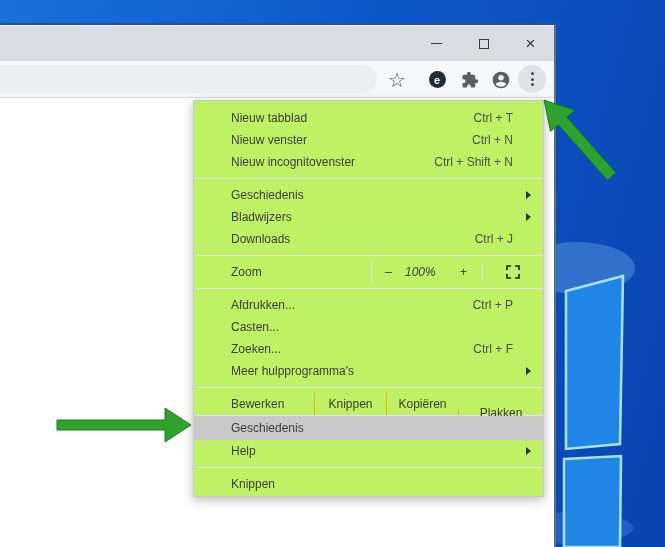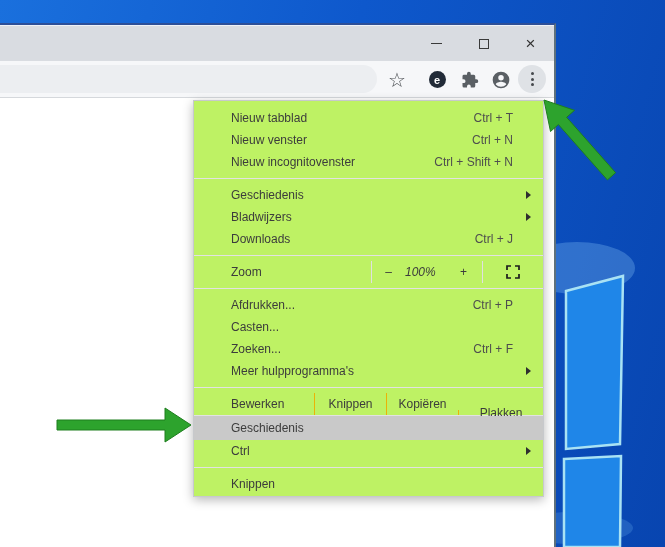--- a/index.html
+++ b/index.html
@@ -196,21 +196,21 @@
       <span class="ecell0">Bewerken</span>
       <button class="ecell ecut">Knippen</button>
       <button class="ecell ecopy">Kopiëren</button>
       <button class="ecell epaste">Plakken</button>
     </div>
 
     <div class="mi highlighted">
       <span class="lbl">Geschiedenis</span>
     </div>
     <div class="mi">
-      <span class="lbl">Ctrl</span>
+      <span class="lbl">Help</span>
       <span class="subarrow"></span>
     </div>
 
     <div class="sep"></div>
 
     <div class="mi">
       <span class="lbl">Knippen</span>
     </div>
   </div>
 

